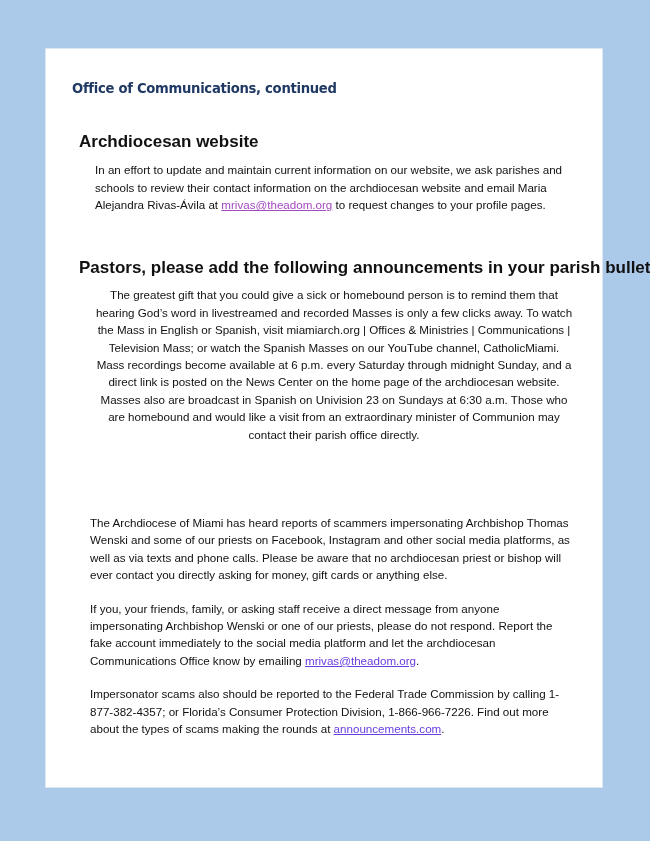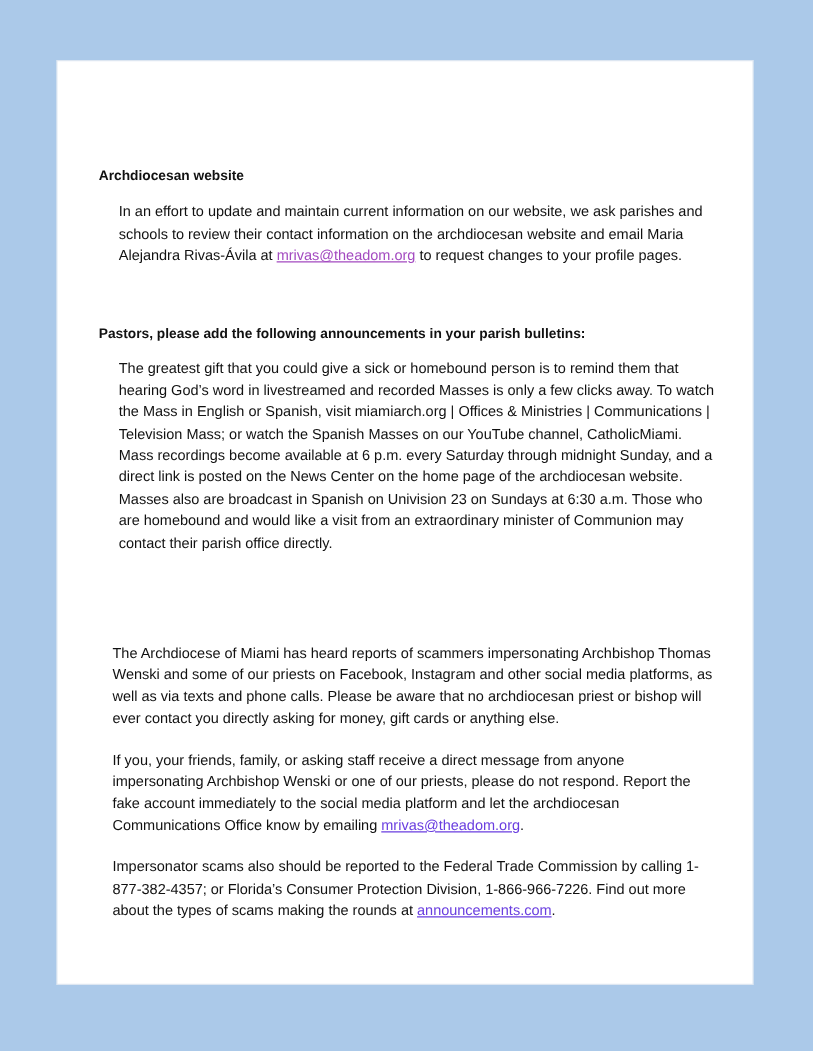--- a/index.html
+++ b/index.html
@@ -35,53 +35,54 @@
       white-space: nowrap;
     }
     .block {
       position: absolute;
       color: #111111;
       font-size: 11.6px;
       line-height: 17.4px;
     }
     .heading {
       font-weight: bold;
-      font-size: 11px;
+      font-size: 17px;
       color: #111111;
       margin: 0;
       white-space: nowrap;
     }
     p {
       margin: 16px;
     }
     a.visited-link {
       color: #a34ac0;
       text-decoration: underline;
     }
     a.link {
       color: #6a3ee0;
       text-decoration: underline;
     }
     .sec-website { left: 33px; top: 84px; width: 510px; }
     .sec-website .para { margin-top: 11px; }
 
     .sec-pastors { left: 33px; top: 210px; width: 510px; }
     .sec-pastors .sub { margin-top: 13px; }
-    .sec-pastors .para { margin-top: 10px; }
+    .sec-pastors .para { margin-top: 10px; text-align: center; }
 
     .sec-scam { left: 28px; top: 465px; width: 515px; }
     .sec-scam .p1 { margin-top: 0; }
     .sec-scam .p2 { margin-top: 10px; }
     .sec-scam .p3 { margin-top: 10px; }
   </style>
 </head>
 <body>
 
 <div class="page">
 
+  <div class="doc-title">Office of Communications, continued</div>
 
   <div class="block sec-website">
     <div class="heading">Archdiocesan website</div>
     <p class="para"><span>In an effort to update and maintain current information on our website, we ask parishes and schools to review their contact information on the archdiocesan website and email Maria Alejandra Rivas-Ávila at </span><a class="visited-link" href="#">mrivas@theadom.org</a><span> to request changes to your profile pages.</span></p>
   </div>
 
   <div class="block sec-pastors">
     <div class="heading">Pastors, please add the following announcements in your parish bulletins:</div>
     <p class="para">The greatest gift that you could give a sick or homebound person is to remind them that hearing God’s word in livestreamed and recorded Masses is only a few clicks away. To watch the Mass in English or Spanish, visit miamiarch.org | Offices &amp; Ministries | Communications | Television Mass; or watch the Spanish Masses on our YouTube channel, CatholicMiami. Mass recordings become available at 6 p.m. every Saturday through midnight Sunday, and a direct link is posted on the News Center on the home page of the archdiocesan website. Masses also are broadcast in Spanish on Univision 23 on Sundays at 6:30 a.m. Those who are homebound and would like a visit from an extraordinary minister of Communion may contact their parish office directly.</p>
   </div>

